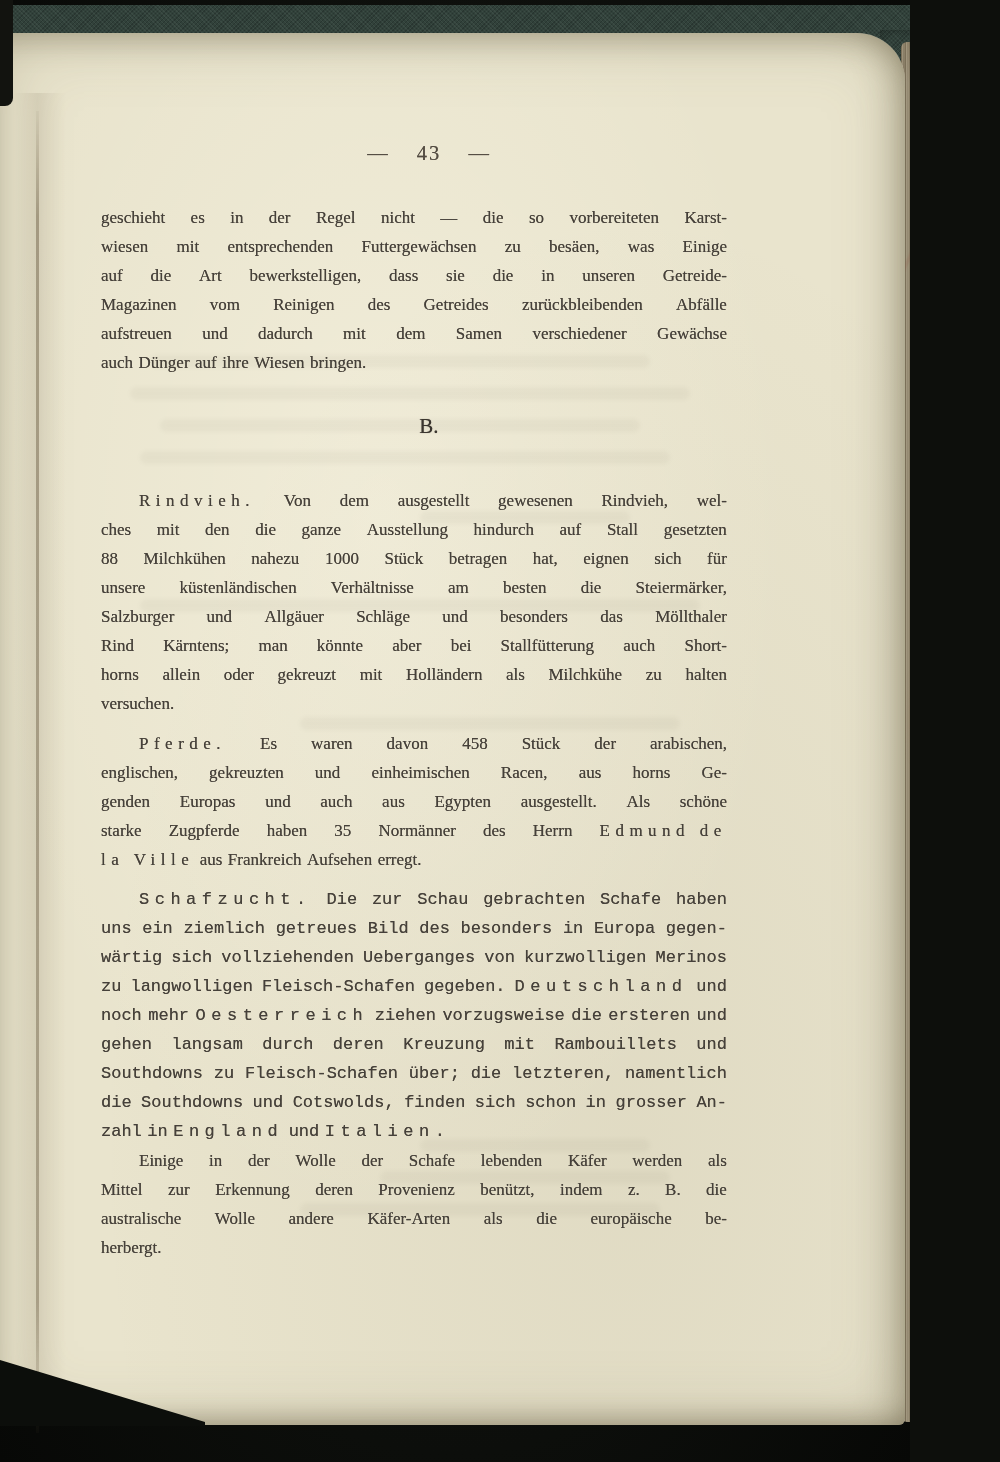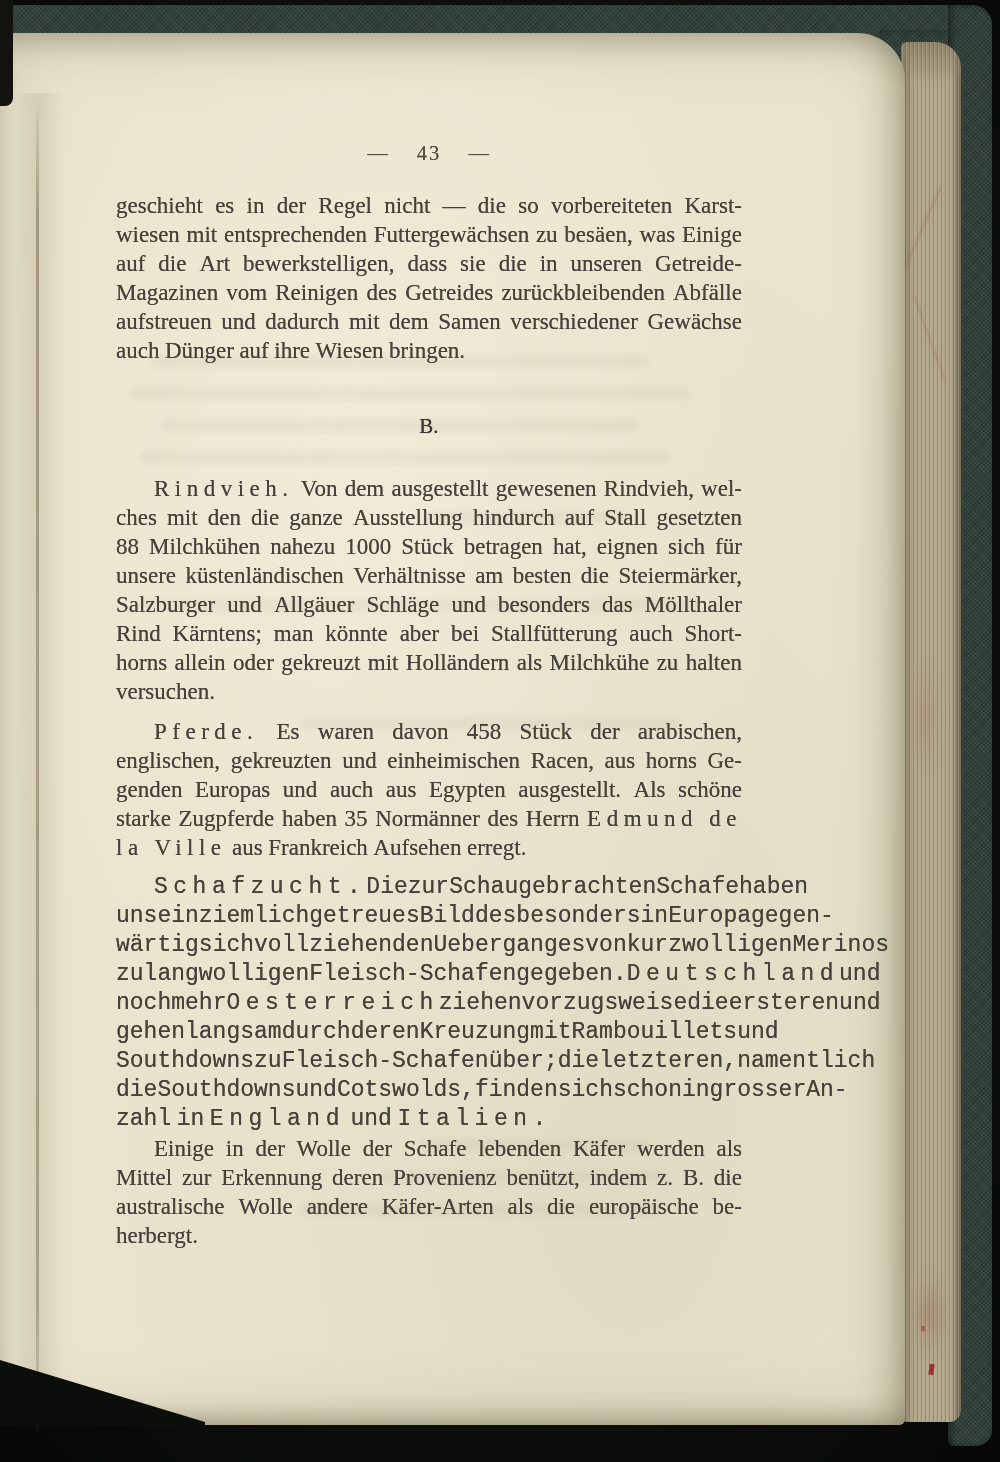--- a/index.html
+++ b/index.html
@@ -1,16 +1,16 @@
 <!DOCTYPE html>
 <html style="--page: #e9e4cd; --cloth: #31413a; --fore: #b3a88e; --ink: #45403a; --redmark: #9c3230;"><head>
 <meta charset="utf-8">
 <style>
   html,body{margin:0;padding:0;background:#0d0f0c;}
-  .scene{position:relative;width:1000px;height:1462px;overflow:hidden;
+  .scene{position:relative;width:910px;height:1462px;overflow:hidden;
          background:radial-gradient(ellipse at 50% 45%, #161814 0%, #0c0e0b 70%, #070806 100%);
          font-family:"Liberation Serif","DejaVu Serif",serif;}
 
   
   .cloth{position:absolute;
          background-color:var(--cloth,#31413a);
          background-image:
            repeating-linear-gradient(45deg, rgba(190,210,200,.07) 0 1px, transparent 1px 3px),
            repeating-linear-gradient(-45deg, rgba(0,0,0,.18) 0 1px, transparent 1px 3px);}
   .cloth-top{left:0;top:5px;width:992px;height:34px;border-top-right-radius:20px;}
@@ -64,22 +64,22 @@
   
   .corner-tl{position:absolute;left:0;top:0;width:13px;height:106px;background:#12130f;border-bottom-right-radius:8px;}
   .corner-bl{position:absolute;left:0;top:1360px;width:205px;height:66px;background:#0c0e0b;
              clip-path:polygon(0 0, 100% 94%, 100% 100%, 0 100%);}
 
   
   .pagenum{position:absolute;left:116px;top:106px;width:626px;height:29px;line-height:29px;
            text-align:center;font-size:20.5px;letter-spacing:2px;word-spacing:20px;
            color:#524b41;text-shadow:0 0 .6px rgba(82,75,65,.7);}
   .content{position:absolute;left:0;top:0;width:905px;height:1392px;color:var(--ink,#45403a);}
-  .para{position:absolute;left:116px;width:626px;font-size:23px;
-        text-shadow:0 0 .6px rgba(70,62,50,.75);}
+  .para{position:absolute;left:101px;width:626px;font-size:17px;
+        text-shadow:0 0 .6px rgba(70,62,50,.75);margin-top:12px;}
   .para-0{top:158px;} .para-1{top:441px;} .para-2{top:684px;} .para-3{top:840px;font-family:Liberation Mono, monospace;} .para-4{top:1101px;}
   .line{display:flex;justify-content:space-between;height:29px;line-height:29px;white-space:nowrap;}
   .line.indent{padding-left:38px;text-align:center;}
   .line.last{justify-content:flex-start;gap:5.5px;}
   .w{display:inline-block;}
   .sperr{letter-spacing:5.5px;white-space:pre;}
 
   .heading{position:absolute;left:116px;top:378px;width:626px;height:30px;line-height:30px;
            display:flex;justify-content:center;align-items:baseline;gap:18px;
            color:#3a352e;text-shadow:0 0 .7px rgba(58,53,46,.8);}

